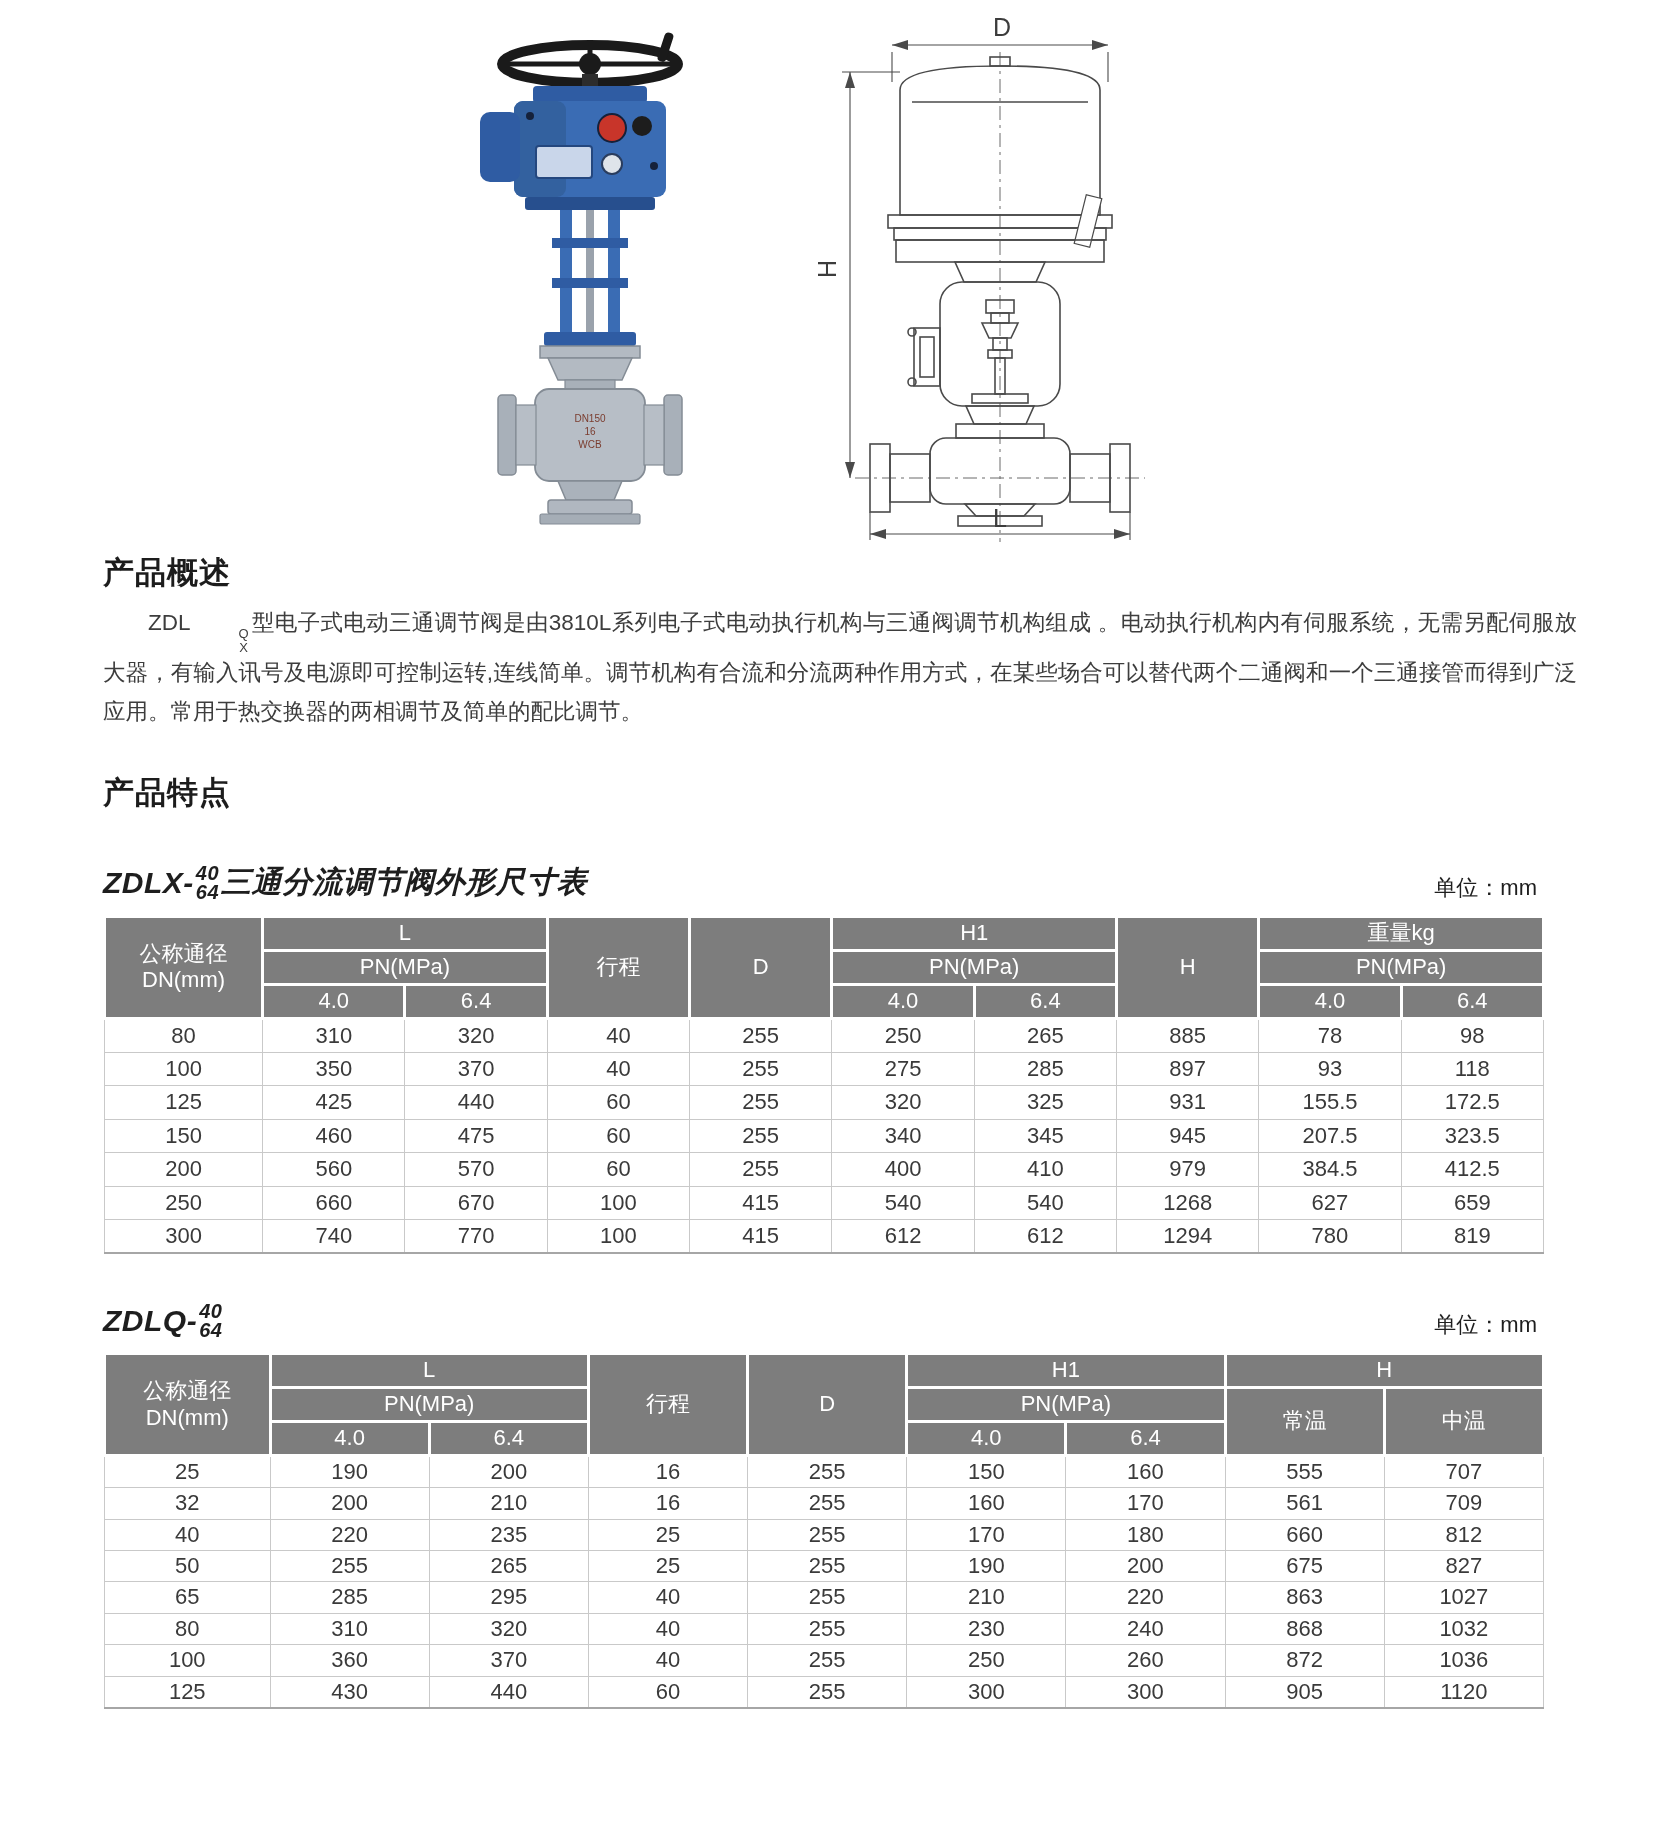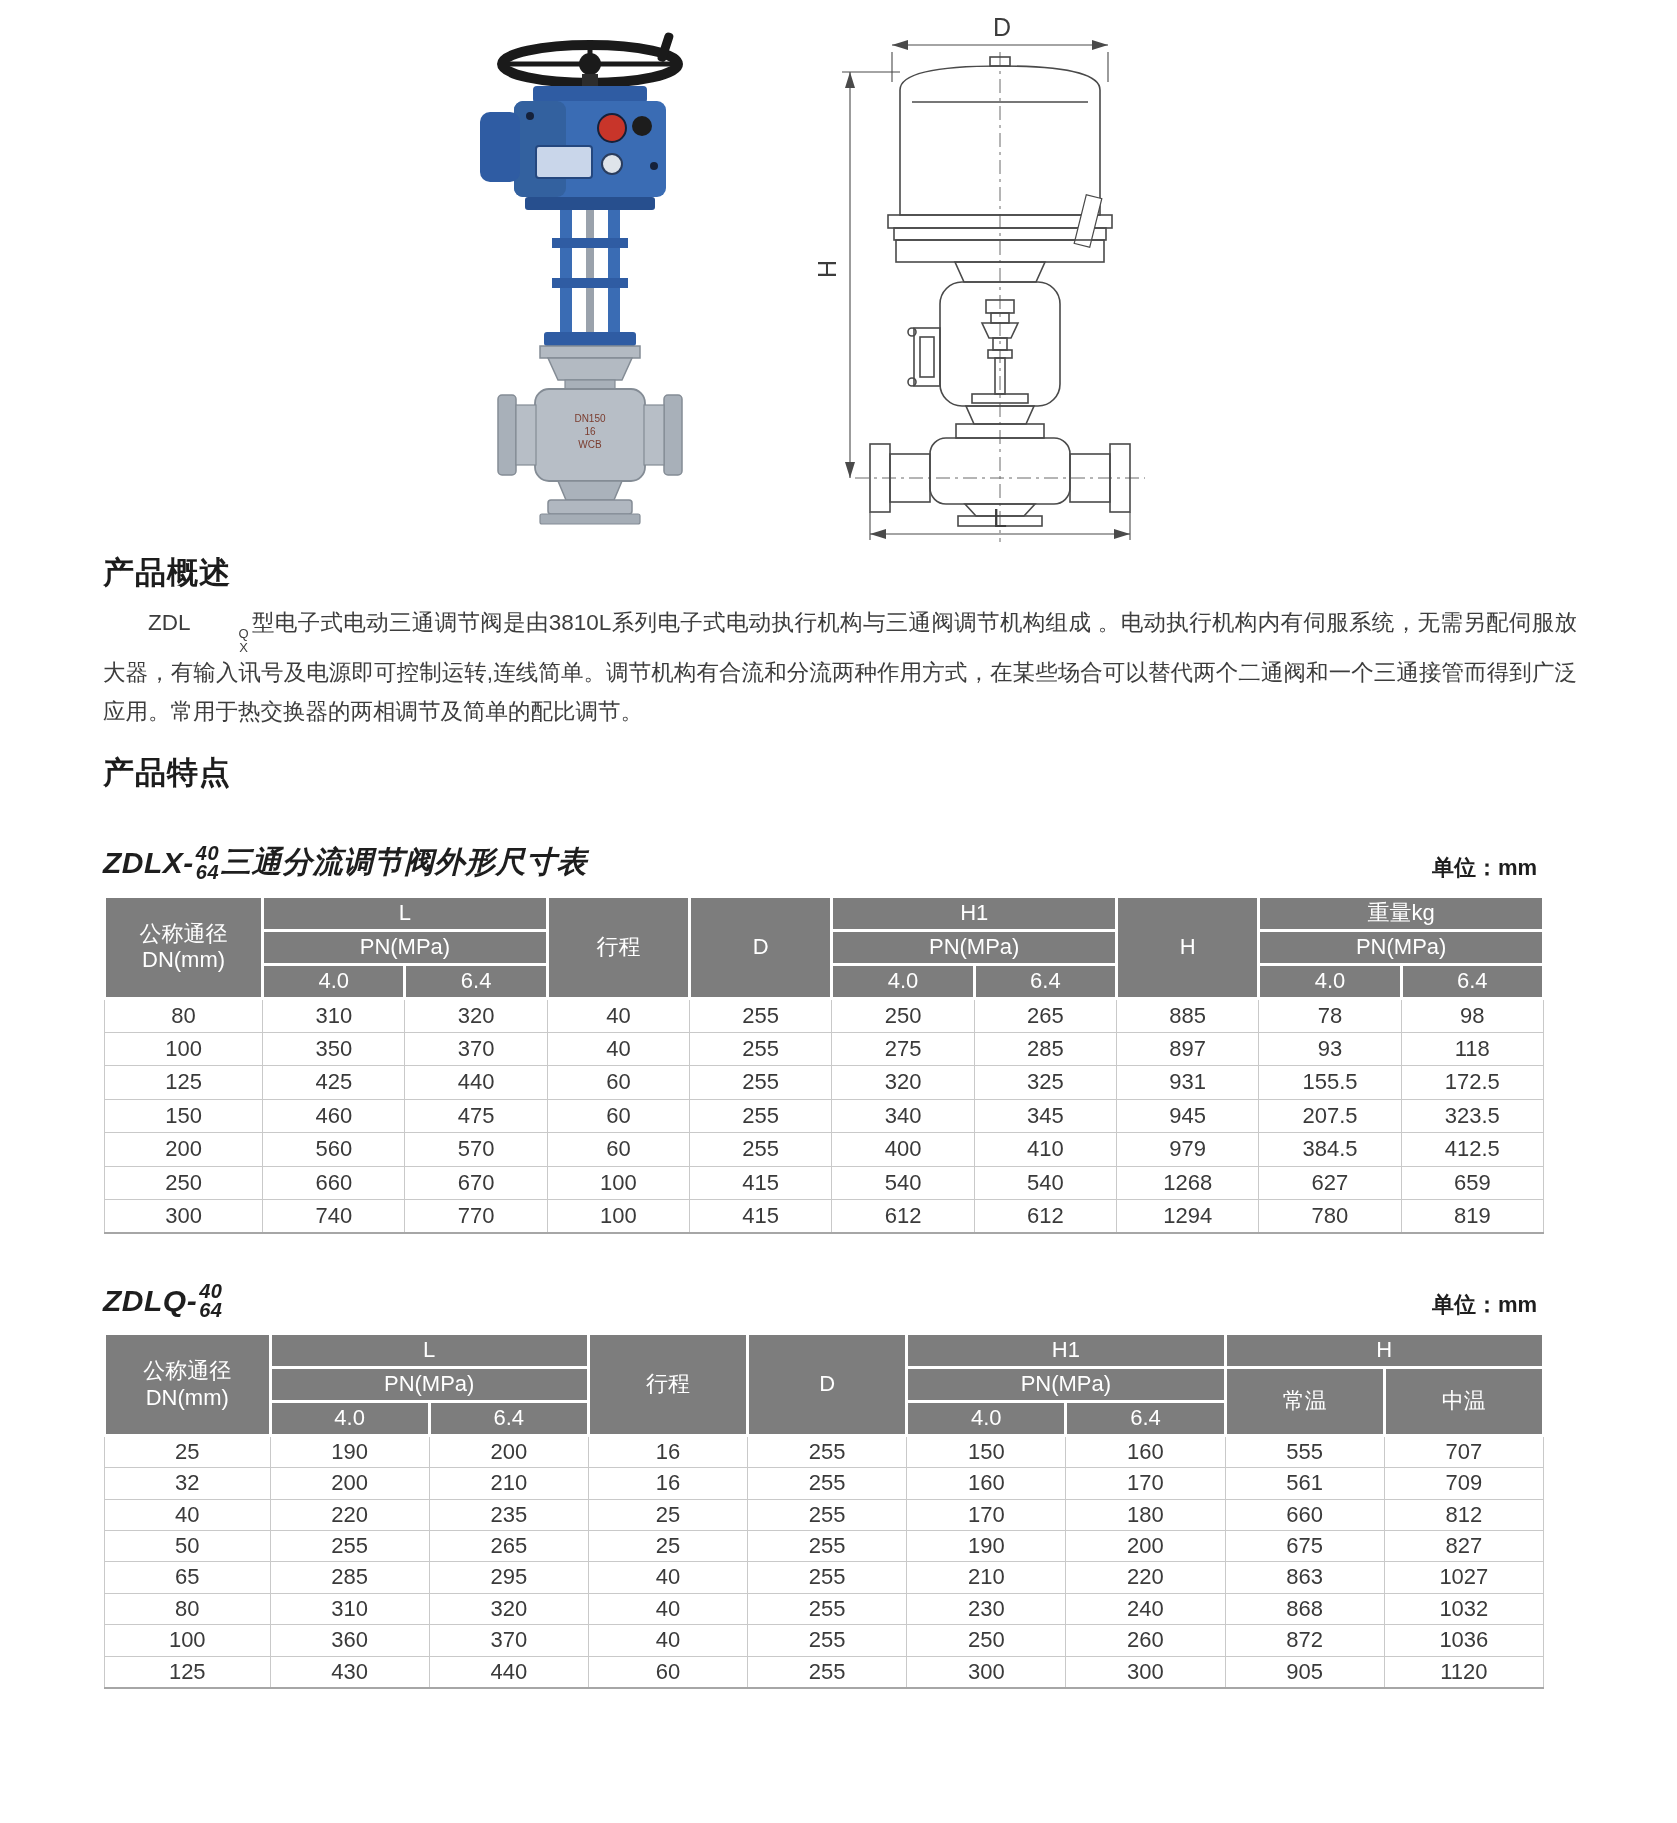--- a/index.html
+++ b/index.html
@@ -20,35 +20,35 @@
   }
   .body-text {
     font-size:22.5px; line-height:1.73; color:#3d3d3d; margin:0;
     text-indent:2em; text-align:justify;
   }
   .model-stack {
     display:inline-flex; flex-direction:column; align-items:center;
     font-size:13px; line-height:1.05; vertical-align:-8px; margin:0 3px;
     color:#3d3d3d;
   }
-  .features-sec { margin-top:20px; }
+  .features-sec { margin-top:40px; }
   
   .table-title-row {
     display:flex; justify-content:space-between; align-items:flex-end;
     margin:48px 0 12px 0;
   }
   .table-title {
     margin:0; font-size:30px; font-weight:bold; color:#1e1e1e;
     display:inline-flex; align-items:center; letter-spacing:0.5px;font-style:italic;
   }
   .frac {
     display:inline-flex; flex-direction:column; align-items:center;
     font-size:20px; line-height:0.95; margin:0 2px; font-weight:bold;
   }
-  .unit-label { font-size:22px; font-weight:bold; color:#1e1e1e; padding-right:40px; }
+  .unit-label { font-size:22px; font-weight:normal; color:#1e1e1e; padding-right:40px; }
   
   table.dim { width:1442px; border-collapse:collapse; table-layout:fixed; }
   table.dim thead th {
     background:#7d7d7d; color:#ffffff; font-weight:normal; font-size:22px;
     border:3px solid #ffffff; padding:2px; white-space:pre-line; line-height:1.22;
     text-align:center;
   }
   table.dim tbody td {
     font-size:22px; color:#3a3a3a; text-align:center; padding:3px 2px;
     border:1px solid #c9c9c9; background:#ffffff; line-height:1.2;

